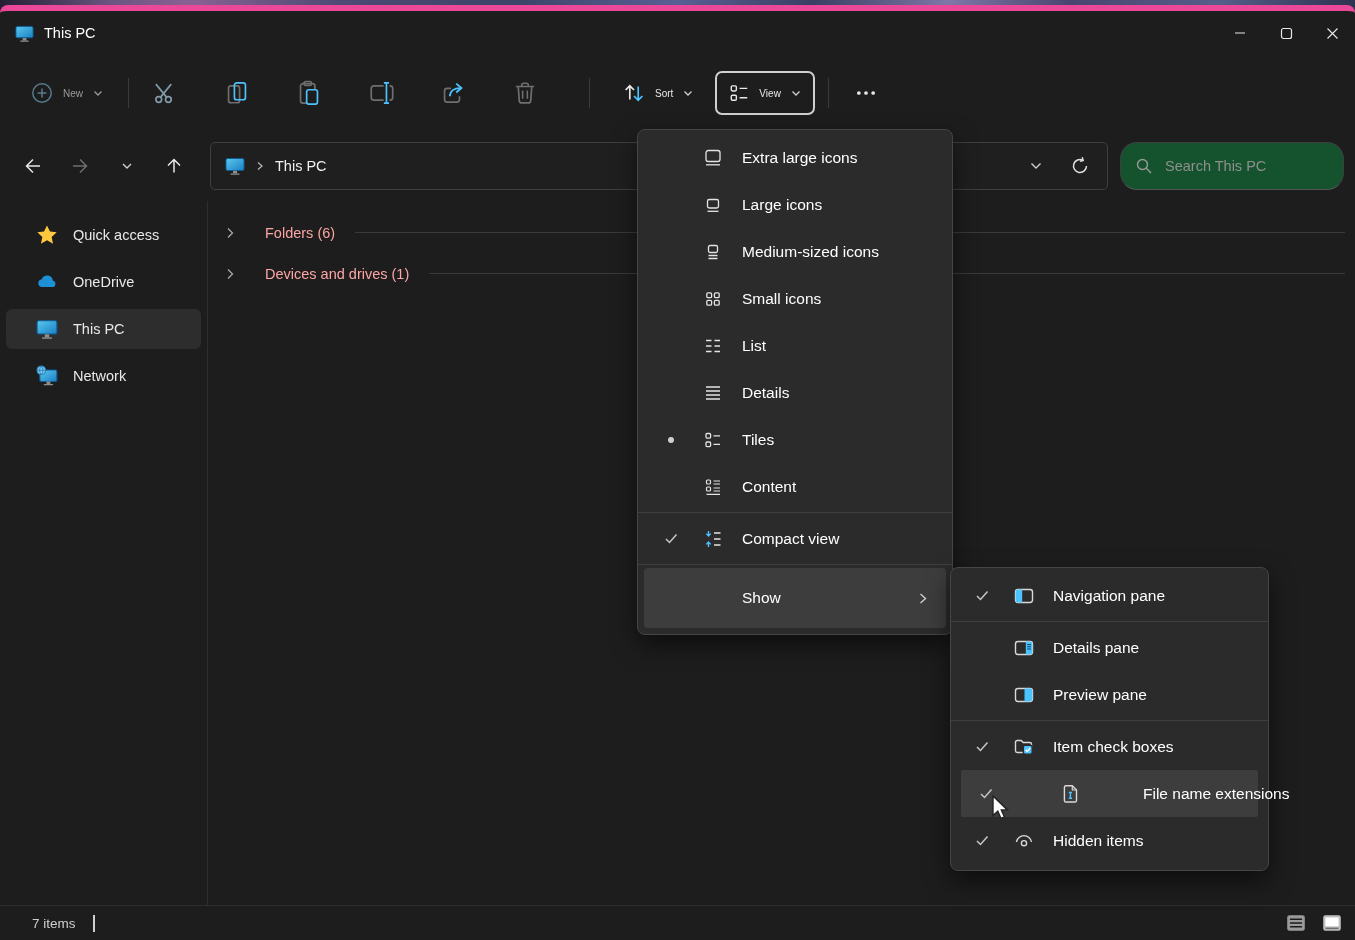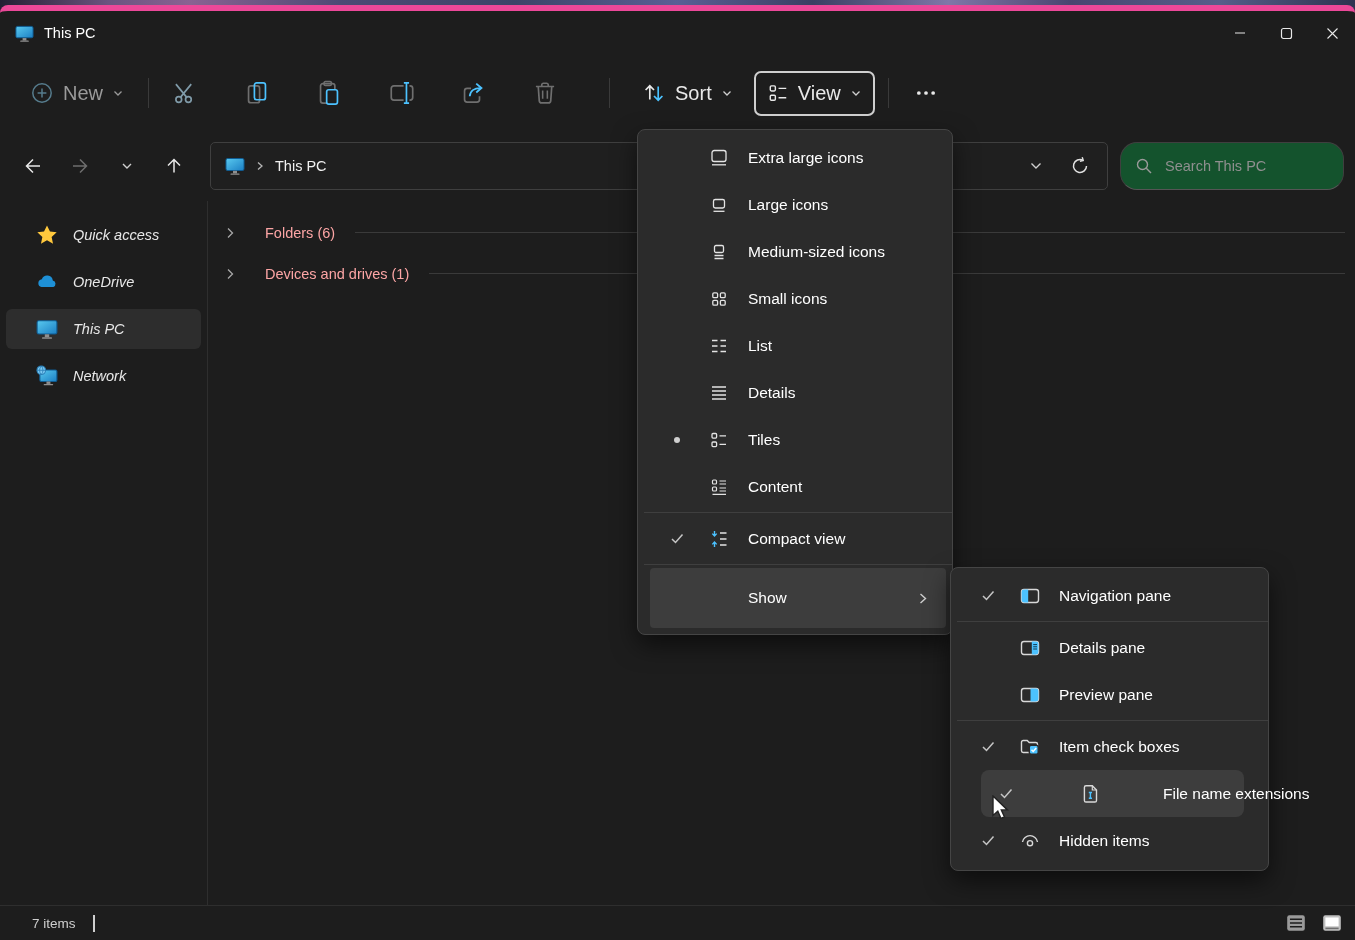--- a/index.html
+++ b/index.html
@@ -32,68 +32,68 @@
   }
   
   .titlebar{height:44px;display:flex;align-items:center;flex:0 0 auto;}
   .title-left{display:flex;align-items:center;gap:10px;padding-left:15px;}
   .title-text{color:var(--text-primary);font-size:14.5px;}
   .win-controls{margin-left:auto;display:flex;height:100%;}
   .win-btn{width:46px;height:100%;display:flex;align-items:center;justify-content:center;background:transparent;border:none;cursor:default;}
   
   .toolbar{height:76px;display:flex;align-items:center;padding-left:20px;flex:0 0 auto;}
   .tbtn{display:flex;align-items:center;gap:9px;background:transparent;border:none;padding:8px 10px;border-radius:5px;}
-  .tbtn .lbl{font-size:20px;color:#e8e8e8;}
+  .tbtn .lbl{font-size:10px;color:#e8e8e8;}
   .new-btn .lbl{color:#9a9a9a;}
   .tsep{width:1px;height:30px;background:#3a3a3a;margin:0 14px;}
   .icon-btn{width:44px;height:44px;display:flex;align-items:center;justify-content:center;background:transparent;border:none;border-radius:5px;margin-right:28px;}
   .icon-btn:last-of-type{margin-right:0;}
   .view-btn{outline:2px solid #cfcfcf;outline-offset:-1px;border-radius:6px;margin-left:12px;padding:10px 12px;}
   .sort-btn{margin-left:8px;}
   .more-btn{padding:10px 12px;}
   
   .addressrow{height:70px;display:flex;align-items:center;padding:0 11px 0 14px;flex:0 0 auto;}
   .nav-btn{width:38px;height:38px;display:flex;align-items:center;justify-content:center;background:transparent;border:none;border-radius:5px;margin-right:9px;}
   .addressbox{flex:1;height:48px;border:1px solid #3f3f3f;border-radius:5px;display:flex;align-items:center;padding:0 8px 0 14px;margin-left:8px;background:#1f1f1f;}
   .addr-crumb{display:flex;align-items:center;gap:9px;}
   .addr-text{color:#f0f0f0;font-size:14.5px;}
   .addr-right{margin-left:auto;display:flex;align-items:center;gap:6px;}
   .addr-ibtn{width:38px;height:38px;display:flex;align-items:center;justify-content:center;background:transparent;border:none;border-radius:5px;}
   .searchbox{width:224px;height:48px;border:1px solid #3f3f3f;border-bottom-color:#555;border-radius:17px;display:flex;align-items:center;padding:0 10px 0 14px;margin-left:12px;background:#14532d;}
   .searchbox input{flex:1;background:transparent;border:none;outline:none;color:#e8e8e8;font-size:14.5px;margin-left:12px;font-family:inherit;width:100%;}
   .searchbox input::placeholder{color:#8f8f8f;}
   
   .content{flex:1;display:flex;min-height:0;}
-  .sidebar{width:208px;flex:0 0 auto;border-right:1px solid var(--divider);padding-top:14px;font-style:italic;}
+  .sidebar{width:208px;flex:0 0 auto;border-right:1px solid var(--divider);padding-top:14px;}
   .side-item{height:40px;margin:0 6px 7px 6px;border-radius:6px;display:flex;align-items:center;gap:15px;padding-left:30px;color:#e8e8e8;font-size:14.5px;}
   .side-item.selected{background:#2d2d2d;}
   .main{flex:1;padding:11px 10px 0 15px;position:relative;}
   .group-row{height:41px;display:flex;align-items:center;gap:8px;}
   .group-label{color:#fca5a5;font-size:14.5px;white-space:nowrap;margin-left:20px;}
   .group-rule{flex:1;height:1px;background:#3a3a3a;margin-left:12px;}
   
   .statusbar{height:35px;border-top:1px solid var(--divider);display:flex;align-items:center;padding:0 10px 0 32px;flex:0 0 auto;}
   .status-count{color:#cfcfcf;font-size:13.5px;}
   .status-sep{width:2px;height:17px;background:#cfcfcf;margin-left:17px;}
   .status-toggles{margin-left:auto;display:flex;gap:10px;}
   .stoggle{width:26px;height:26px;display:flex;align-items:center;justify-content:center;background:transparent;border:none;border-radius:4px;}
   
-  .menu{position:absolute;background:var(--menu-bg);border:1px solid var(--menu-border);border-radius:8px;box-shadow:0 10px 24px rgba(0,0,0,.55);padding:4px 0 6px 6px;z-index:50;}
+  .menu{position:absolute;background:var(--menu-bg);border:1px solid var(--menu-border);border-radius:8px;box-shadow:0 10px 24px rgba(0,0,0,.55);padding:4px 0 6px 0;z-index:50;}
   .view-menu{left:637px;top:129px;width:316px;}
   .show-submenu{left:950px;top:567px;width:319px;z-index:60;}
   .menu-row{height:47px;display:flex;align-items:center;padding-left:20px;color:#fff;font-size:15.5px;}
   .show-submenu .menu-row{padding-left:18px;}
   .m-check{width:26px;flex:0 0 auto;display:flex;align-items:center;justify-content:center;}
   .m-icon{width:34px;flex:0 0 auto;display:flex;align-items:center;justify-content:center;margin-left:12px;}
   .m-label{margin-left:12px;white-space:nowrap;}
   .menu-sep{height:1px;background:#3f3f3f;margin:2px 0;}
   .show-row{height:60px;margin:3px 6px 0 6px;border-radius:4px;background:var(--menu-highlight);display:flex;align-items:center;color:#fff;font-size:15.5px;position:relative;}
   .show-row .m-label{margin-left:98px;}
   .show-chevron{position:absolute;right:16px;display:flex;align-items:center;}
-  .menu-row.highlighted{background:var(--menu-highlight);border-radius:8px;margin:0 24px;padding-left:12px;gap:43px;}
+  .menu-row.highlighted{background:var(--menu-highlight);border-radius:2px;margin:0 10px;padding-left:12px;gap:43px;}
   .show-submenu .menu-row.highlighted{padding-left:12px;}
   
   .cursor{position:absolute;left:991px;top:795px;z-index:100;pointer-events:none;}
   svg{display:block;}
 </style>
 </head>
 <body>
 
 <div class="window">
 

